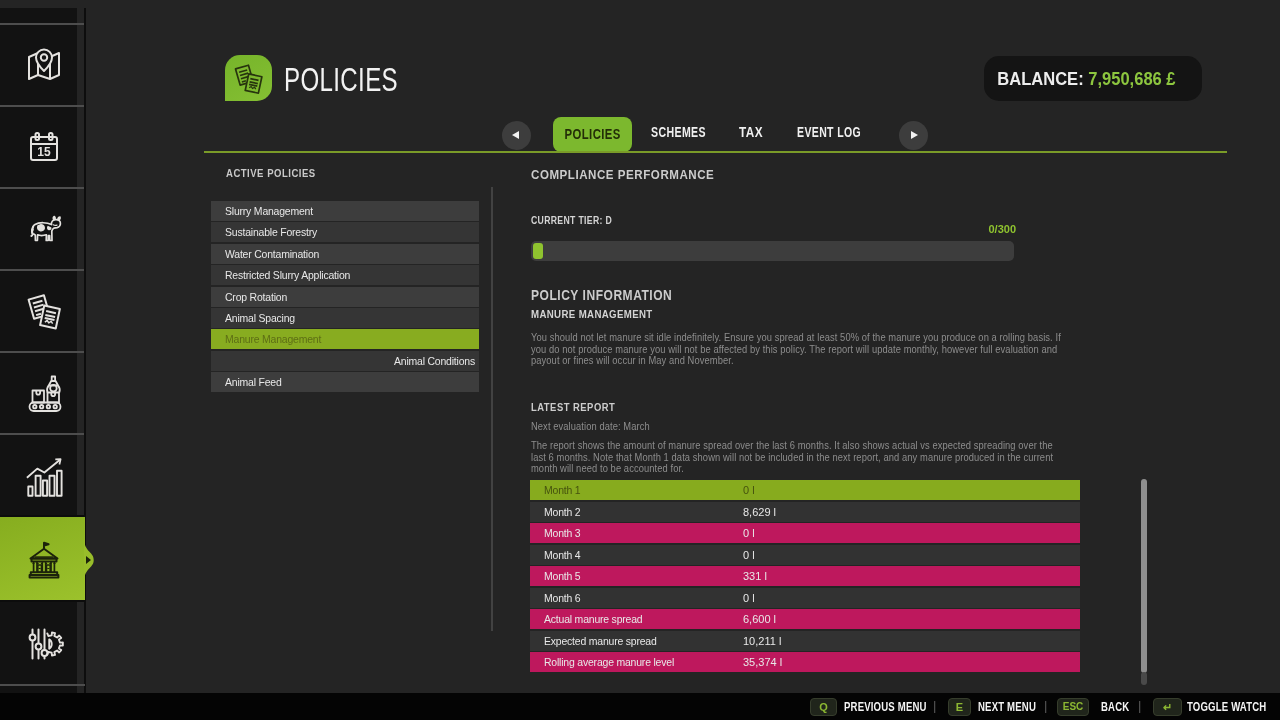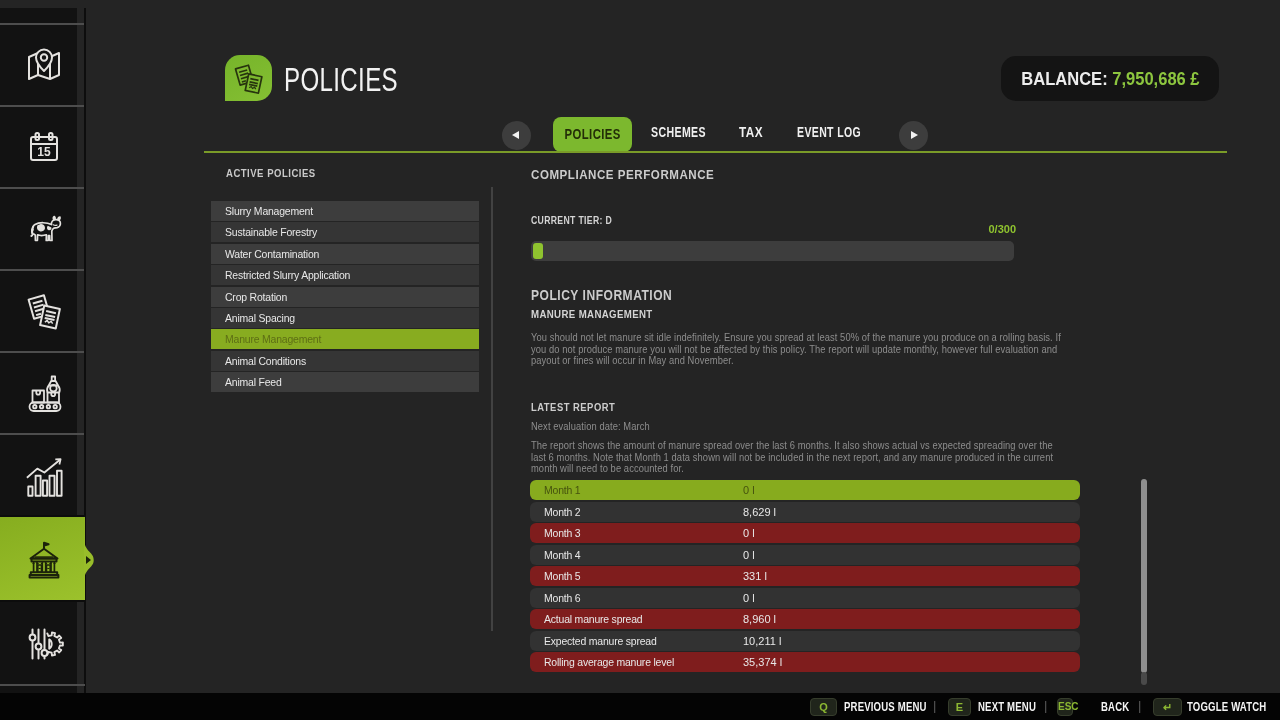--- a/index.html
+++ b/index.html
@@ -8,21 +8,21 @@
   
   #sidebar { position:absolute; left:0; top:0; width:77px; height:720px; background:#121212;margin-top:8px; }
   .sbitem { position:absolute; left:0; width:85px; height:81px; border-top:2px solid #4d4d4d; }
   .sbicon { position:absolute; left:22px; top:18px; width:44px; height:44px; }
   #sbsel { position:absolute; left:0; top:509px; width:85px; height:84px; background:linear-gradient(160deg,#86ad1f 0%,#9cc22c 100%); }
   #sbbump { position:absolute; left:84px; top:531px; width:10px; height:42px; }
   #sbtri { position:absolute; left:85.5px; top:548px; width:0; height:0; border-left:5.5px solid #1c230b; border-top:4px solid transparent; border-bottom:4px solid transparent; }
   
   #bubble { position:absolute; left:225px; top:55px; width:47px; height:46px; background:linear-gradient(150deg,#76b42a,#85bf33); border-radius:15px 15px 15px 0; }
   #title { position:absolute; left:284px; top:61px; width:240px; font-size:33px; color:#f2f2f2; letter-spacing:0.5px; transform:scaleX(0.73); transform-origin:left; white-space:nowrap; }
-  #balance { position:absolute; left:984px; top:56px; width:218px; height:45px; background:#141414; border-radius:15px; text-align:center; line-height:45px; font-size:19px; font-weight:bold; color:#ededed;margin-left:17px; }
+  #balance { position:absolute; left:984px; top:56px; width:218px; height:45px; background:#141414; border-radius:15px; text-align:left; line-height:45px; font-size:19px; font-weight:bold; color:#ededed; }
   #balance b { color:#8dc63f; }
   
   .circ { position:absolute; top:120.5px; width:29px; height:29px; border-radius:50%; background:#3d3d3d; }
   .circ .tl { position:absolute; left:10px; top:10px; width:0; height:0; border-top:4.5px solid transparent; border-bottom:4.5px solid transparent; border-right:7px solid #f2f2f2; }
   .circ .tr { position:absolute; left:12px; top:10px; width:0; height:0; border-top:4.5px solid transparent; border-bottom:4.5px solid transparent; border-left:7px solid #f2f2f2; }
   #tabact { position:absolute; left:553px; top:117px; width:79px; height:35px; background:#7cb82e; border-radius:8px; color:#232d07; font-weight:bold; font-size:14px; letter-spacing:0.5px; text-align:center; line-height:34px; }
   .tab { position:absolute; top:124px; color:#f0f0f0; font-weight:bold; font-size:14px; letter-spacing:0.5px; white-space:nowrap; transform-origin:left; }
   #gline { position:absolute; left:204px; top:151px; width:1023px; height:2px; background:#7a9b28; }
   
   #aphead { position:absolute; left:226px; top:167px; font-size:11.5px; font-weight:bold; color:#c9c9c9; letter-spacing:0.6px; white-space:nowrap; transform:scaleX(0.83); transform-origin:left; }
@@ -34,22 +34,22 @@
   #lscroll { position:absolute; left:491px; top:187px; width:2px; height:444px; background:#424242; }
   
   .h1 { position:absolute; font-size:13px; font-weight:bold; color:#cccccc; letter-spacing:0.6px; white-space:nowrap; transform:scaleX(0.89); transform-origin:left; }
   .h2 { position:absolute; font-size:11px; font-weight:bold; color:#d4d4d4; letter-spacing:0.4px; white-space:nowrap; transform:scaleX(0.88); transform-origin:left; }
   .para { position:absolute; font-size:10.5px; color:#8d8d8d; line-height:11.7px; letter-spacing:0.1px; white-space:nowrap; transform:scaleX(0.89); transform-origin:left; }
   #pbar { position:absolute; left:531px; top:241px; width:483px; height:20px; background:#3d3d3d; border-radius:5px; }
   #pthumb { position:absolute; left:2px; top:2px; width:10px; height:16px; background:#8fc32f; border-radius:3px; }
   #score { position:absolute; left:916px; top:223px; width:100px; text-align:right; font-size:11px; font-weight:bold; color:#8fc32f; }
   
   #tbl { position:absolute; left:530px; top:479px; width:601px; height:205px; overflow:hidden; }
-  .trow { position:absolute; left:0; width:550px; height:20px; line-height:20px; font-size:11px; color:#e8e8e8;border-radius:6px; }
-  .trow.a { background:#7f1d1d; }
+  .trow { position:absolute; left:0; width:550px; height:20px; line-height:20px; font-size:11px; color:#e8e8e8; }
+  .trow.a { background:#be185d; }
   .trow.b { background:#323232; }
   .trow.g { background:#87ab1e; color:#46530e; }
   .trow .c1 { position:absolute; left:14px; }
   .trow .c2 { position:absolute; left:213px; }
   #tscroll { position:absolute; left:1141px; top:479px; width:6px; height:194px; background:#8f8f8f; border-radius:3px; }
   #tscroll2 { position:absolute; left:1141px; top:672px; width:6px; height:13px; background:#4a4a4a; border-radius:3px; }
   
   #bbar { position:absolute; left:0; top:693px; width:1280px; height:27px; background:#040404; }
   .key { position:absolute; top:697.5px; height:18px; background:#20251b; border:1px solid #363d2c; border-radius:4px; color:#8cb832; font-weight:bold; font-size:11px; text-align:center; line-height:16px; }
   .blab { position:absolute; top:700px; font-size:12px; font-weight:bold; color:#f4f4f4; letter-spacing:0.2px; white-space:nowrap; transform:scaleX(0.8); transform-origin:left; }
@@ -186,21 +186,21 @@
   <div class="tab" style="left:797px; transform:scaleX(0.75);">EVENT LOG</div>
   <div id="gline"></div>
   <div id="aphead">ACTIVE POLICIES</div>
   <div class="lrow a" style="top:201px;"><span>Slurry Management</span></div>
   <div class="lrow b" style="top:222.4px;"><span>Sustainable Forestry</span></div>
   <div class="lrow a" style="top:243.8px;"><span>Water Contamination</span></div>
   <div class="lrow b" style="top:265.2px;"><span>Restricted Slurry Application</span></div>
   <div class="lrow a" style="top:286.6px;"><span>Crop Rotation</span></div>
   <div class="lrow b" style="top:308px;"><span>Animal Spacing</span></div>
   <div class="lrow sel" style="top:329.4px;"><span>Manure Management</span></div>
-  <div class="lrow b" style="top:350.8px;"><span>Animal Conditions</span></div>
+  <div class="lrow b" style="top:350.8px;text-align:right;"><span>Animal Conditions</span></div>
   <div class="lrow a" style="top:372.2px;"><span>Animal Feed</span></div>
   <div id="lscroll"></div>
   <div class="h1" style="left:531px; top:167px;">COMPLIANCE PERFORMANCE</div>
   <div class="h2" style="left:531px; top:214px; transform:scaleX(0.79);">CURRENT TIER: D</div>
   <div id="score">0/300</div>
   <div id="pbar">
       <div id="pthumb"></div>
     </div>
   <div class="h1" style="left:531px; top:287px; font-size:14px; transform:scaleX(0.86);">POLICY INFORMATION</div>
   <div class="h2" style="left:531px; top:308px;">MANURE MANAGEMENT</div>
@@ -228,21 +228,21 @@
     <div class="trow a" style="top:87px;">
         <span class="c1"><span>Month 5</span></span>
         <span class="c2">331 l</span>
       </div>
     <div class="trow b" style="top:108.5px;">
         <span class="c1"><span>Month 6</span></span>
         <span class="c2">0 l</span>
       </div>
     <div class="trow a" style="top:130px;">
         <span class="c1"><span>Actual manure spread</span></span>
-        <span class="c2">8,960 l</span>
+        <span class="c2">6,600 l</span>
       </div>
     <div class="trow b" style="top:151.5px;">
         <span class="c1"><span>Expected manure spread</span></span>
         <span class="c2">10,211 l</span>
       </div>
     <div class="trow a" style="top:173px;">
         <span class="c1"><span>Rolling average manure level</span></span>
         <span class="c2">35,374 l</span>
       </div>
     <div class="trow b" style="top:194.5px;margin-top:24px;">
@@ -252,18 +252,18 @@
   </div>
   <div id="tscroll"></div>
   <div id="tscroll2"></div>
   <div id="bbar"></div>
   <div class="key" style="left:810px; width:27px;">Q</div>
   <div class="blab" style="left:844px;">PREVIOUS MENU</div>
   <div class="bsep" style="left:933px;">|</div>
   <div class="key" style="left:948px; width:23px;">E</div>
   <div class="blab" style="left:978px;">NEXT MENU</div>
   <div class="bsep" style="left:1044px;">|</div>
-  <div class="key" style="left:1057px; width:16px; font-size:10px;">ESC</div>
+  <div class="key" style="left:1057px; width:32px; font-size:10px;">ESC</div>
   <div class="blab" style="left:1101px;">BACK</div>
   <div class="bsep" style="left:1138px;">|</div>
   <div class="key" style="left:1153px; width:29px;">↵</div>
   <div class="blab" style="left:1187px;">TOGGLE WATCH</div>
 </div>
 
 </body></html>

